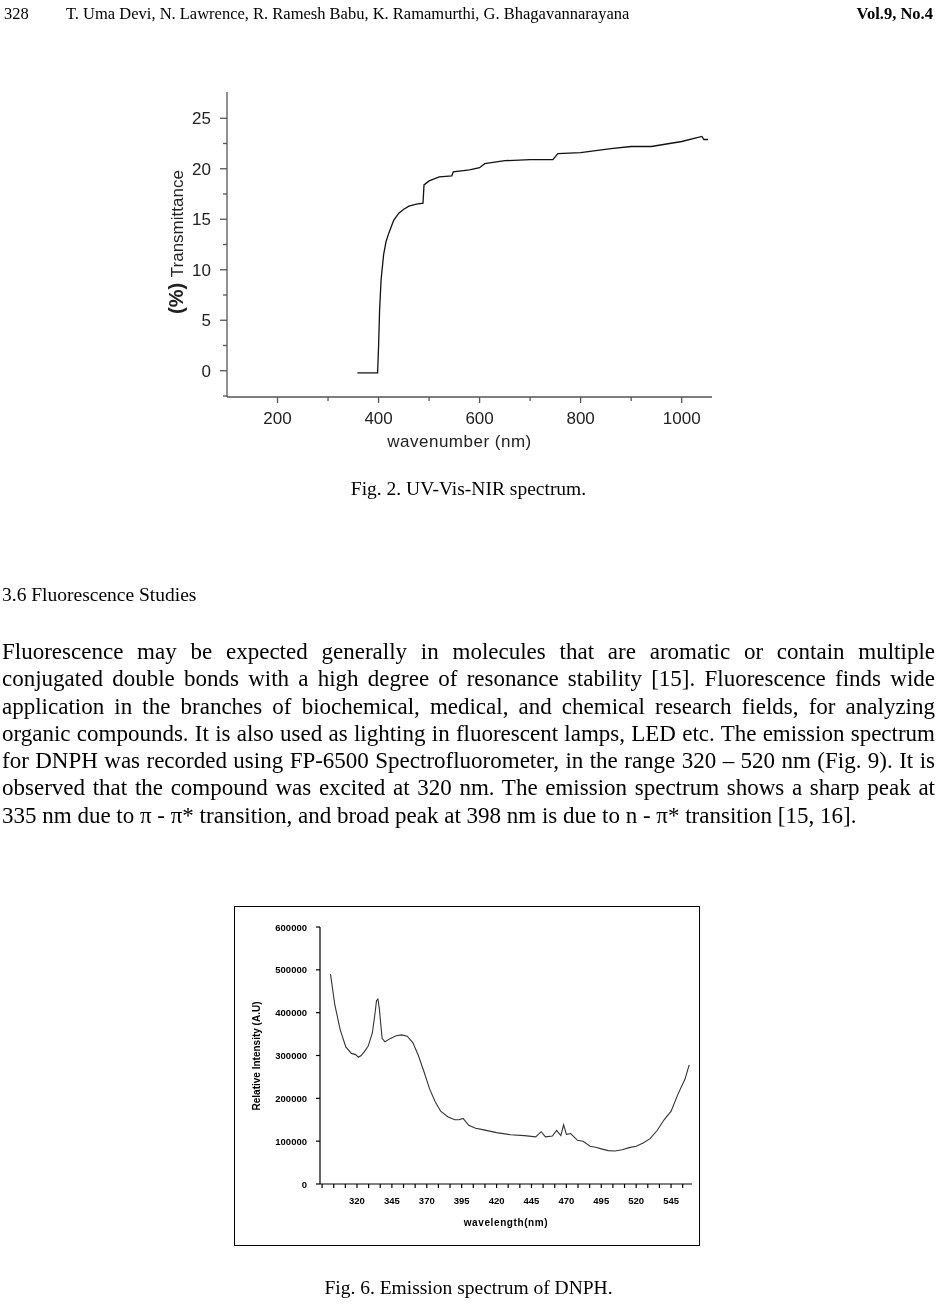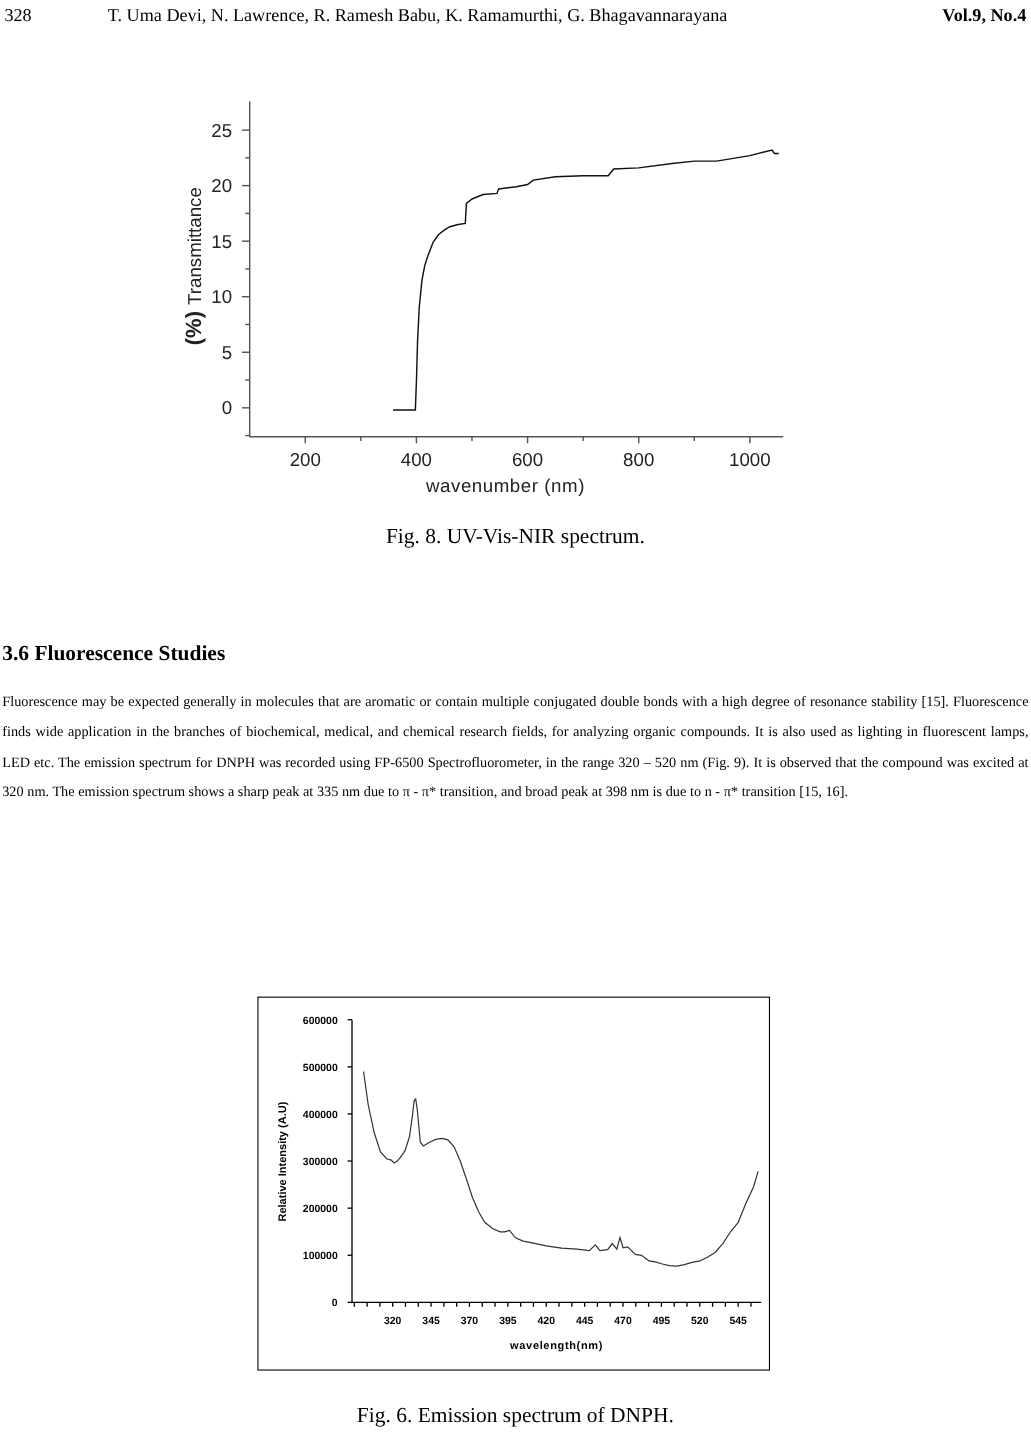--- a/index.html
+++ b/index.html
@@ -1,25 +1,25 @@
 <!DOCTYPE html>
 <html><head>
 <meta charset="utf-8">
 <style>
   html, body { margin: 0; padding: 0; background: #fff; }
   body { width: 937px; height: 1306px; position: relative; overflow: hidden;
          font-family: "Liberation Serif", serif; color: #000; }
   .hdr { position: absolute; top: 4px; left: 4px; right: 4px; height: 22px; font-size: 16.5px; }
   .hdr .pg { position: absolute; left: 0; top: 0; }
-  .hdr .auth { position: absolute; left: 62px; top: 0; margin-left: 32px; }
+  .hdr .auth { position: absolute; left: 62px; top: 0; }
   .hdr .vol { position: absolute; right: 0; top: 0; font-weight: bold; }
   svg text { font-family: "Liberation Sans", sans-serif; }
   .caption { position: absolute; left: 0; width: 937px; text-align: center; font-size: 19.5px; }
-  .section { position: absolute; left: 2px; top: 584px; font-size: 19.5px; font-weight: bold; }
-  .para { position: absolute; left: 2px; top: 624px; width: 933px; font-size: 13px; line-height: 27.3px;
+  .section { position: absolute; left: 2px; top: 584px; font-size: 19.5px; font-weight: normal; }
+  .para { position: absolute; left: 2px; top: 638px; width: 933px; font-size: 23px; line-height: 27.3px;
           text-align: justify; }
   .chart2-frame { position: absolute; left: 234px; top: 906px; width: 466px; height: 340px;
                   border: 1.5px solid #000; box-sizing: border-box; }
 </style>
 </head>
 <body>
 
 <div class="hdr">
   <span class="pg">328</span>
   <span class="auth">T. Uma Devi, N. Lawrence, R. Ramesh Babu, K. Ramamurthi, G. Bhagavannarayana</span>
@@ -60,21 +60,21 @@
     <line x1="328.0416666666667" y1="397" x2="328.0416666666667" y2="401" stroke="#555" stroke-width="1.3" fill="none"></line>
     <line x1="429.08333333333337" y1="397" x2="429.08333333333337" y2="401" stroke="#555" stroke-width="1.3" fill="none"></line>
     <line x1="530.125" y1="397" x2="530.125" y2="401" stroke="#555" stroke-width="1.3" fill="none"></line>
     <line x1="631.1666666666667" y1="397" x2="631.1666666666667" y2="401" stroke="#555" stroke-width="1.3" fill="none"></line>
     <text x="459.5" y="447" text-anchor="middle" font-size="17" fill="#222" letter-spacing="0.5">wavenumber (nm)</text>
     <g transform="translate(183,242) rotate(-90)">
       <text x="0" y="0" text-anchor="middle" font-size="17" fill="#222"><tspan font-weight="bold" font-size="20">(%) </tspan><tspan>Transmittance</tspan></text>
     </g>
     <path d="M357.3,372.8 L377.6,372.8 L378.6,345.5 L379.6,310.1 L381.1,279.8 L383.6,254.6 L386.1,241.5 L388.7,233.4 L393.7,220.3 L398.8,213.2 L403.8,209.2 L408.9,206.1 L416.5,204.1 L423.0,203.1 L423.5,194.0 L424.0,184.9 L429.1,180.9 L439.2,176.8 L451.8,175.8 L453.3,171.8 L469.5,169.8 L479.6,167.7 L484.7,163.7 L504.9,160.7 L530.1,159.7 L552.9,159.7 L557.9,153.6 L580.6,152.6 L611.0,148.6 L631.2,146.5 L651.4,146.5 L681.7,141.5 L701.9,136.4 L703.9,139.5 L708.0,139.5" stroke="#111" stroke-width="1.3" fill="none"></path>
   </svg>
-<div class="caption" style="top:478px">Fig. 8. UV-Vis-NIR spectrum.</div>
+<div class="caption" style="top:478px">Fig. 2. UV-Vis-NIR spectrum.</div>
 
 <div class="section">3.6 Fluorescence Studies</div>
 <div class="para">Fluorescence may be expected generally in molecules that are aromatic or contain multiple conjugated double bonds with a high degree of resonance stability [15]. Fluorescence finds wide application in the branches of biochemical, medical, and chemical research fields, for analyzing organic compounds. It is also used as lighting in fluorescent lamps, LED etc. The emission spectrum for DNPH was recorded using FP-6500 Spectrofluorometer, in the range 320 – 520 nm (Fig. 9). It is observed that the compound was excited at 320 nm.  The emission spectrum shows a sharp peak at 335 nm due to π - π* transition, and broad peak at 398 nm is due to n - π* transition [15, 16].</div>
 
 <div class="chart2-frame"></div>
 <svg id="chart2" style="position:absolute;left:0;top:900px" width="937" height="360">
     <line x1="320" y1="27" x2="320" y2="284" stroke="#000" stroke-width="1.2" fill="none"></line>
     <line x1="320" y1="284" x2="692" y2="284" stroke="#000" stroke-width="1.2" fill="none"></line>
     <line x1="316" y1="284" x2="320" y2="284" stroke="#000" stroke-width="1.2" fill="none"></line>
     <text x="307" y="287.5" text-anchor="end" font-size="9.5" font-weight="bold" fill="#000">0</text>

